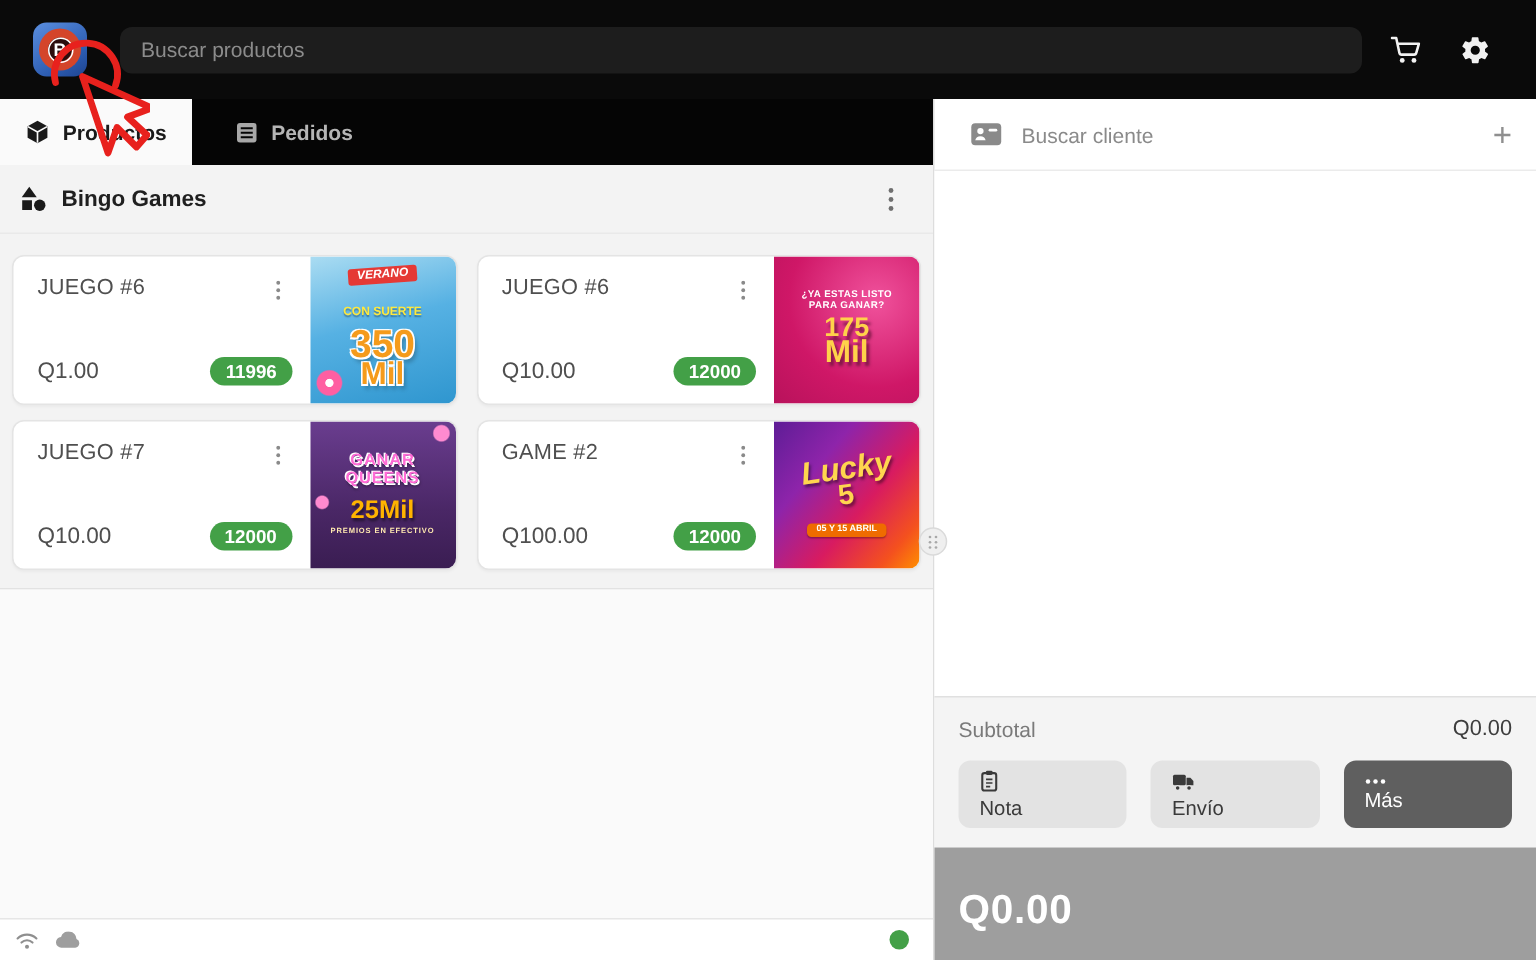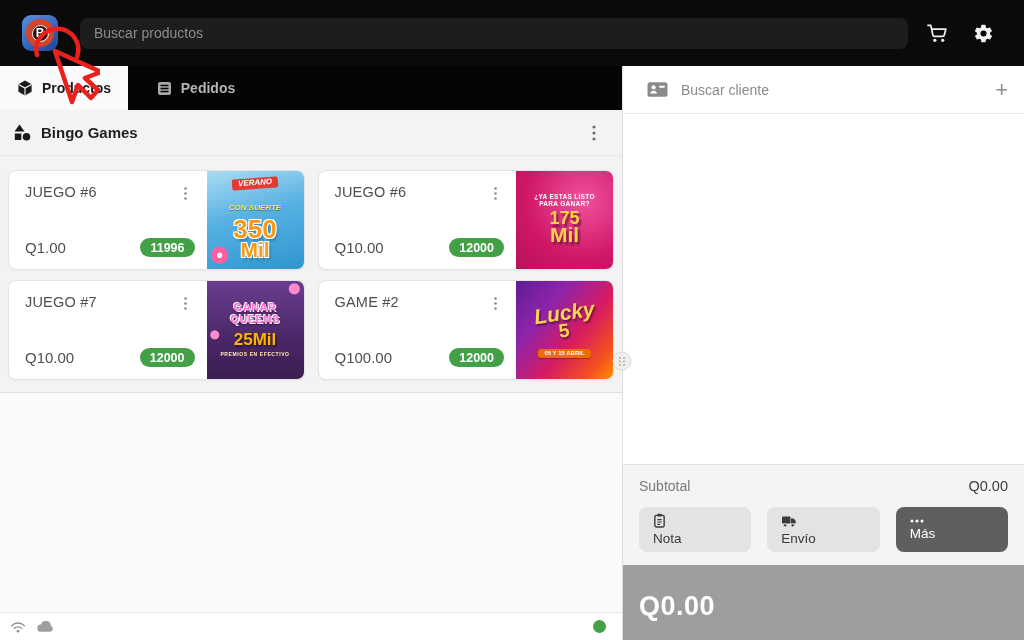--- a/index.html
+++ b/index.html
@@ -45,21 +45,21 @@
   .price { font-size: 15px; color: #4f4f4f; }
   .badge { background: var(--badge-green, #43a047); color: #fff; font-size: 12.5px; font-weight: 600; padding: 2.5px 10px; border-radius: 999px; }
 
   
   .img { position: relative; width: 97px; flex: none; display: flex; flex-direction: column; align-items: center; justify-content: center; text-align: center; overflow: hidden; }
   .img span { display: block; line-height: 1.08; }
   .img-verano { background:
       radial-gradient(circle at 13% 86%, #fff 0 2.5px, #ff5fa2 3px 8px, rgba(255,95,162,0) 9px),
       linear-gradient(165deg, #aadcf2, #56b1e3 45%, #2f96cf); }
   .v-tag1 { font-size: 8px; font-weight: 800; font-style: italic; color: #fff; background: #e53935; padding: 1px 6px; border-radius: 2px; transform: rotate(-4deg); }
-  .v-tag2 { font-size: 8px; font-weight: 800; font-style: italic; color: #ffe93d; text-shadow: 0 1px 1px rgba(0,0,0,.35); margin-top: 15px; }
+  .v-tag2 { font-size: 8px; font-weight: 800; color: #ffe93d; text-shadow: 0 1px 1px rgba(0,0,0,.35); margin-top: 15px; }
   .v-big  { font-size: 26px; font-weight: 900; color: #f59b1b; margin-top: 3px;
             text-shadow: 1px 1px 0 #fff,-1px 1px 0 #fff,1px -1px 0 #fff,-1px -1px 0 #fff, 2px 3px 3px rgba(0,0,0,.25); }
   .v-big2 { font-size: 21px; font-weight: 900; color: #f59b1b; margin-top: -4px;
             text-shadow: 1px 1px 0 #fff,-1px 1px 0 #fff,1px -1px 0 #fff,-1px -1px 0 #fff, 2px 3px 3px rgba(0,0,0,.25); }
   .img-175 { background: radial-gradient(circle at 70% 30%, #f0529c, #cf1767 60%, #b8125b); }
   .m-tag { font-size: 6.5px; font-weight: 800; color: #fff; letter-spacing: .3px; }
   .m-big  { font-size: 18px; font-weight: 900; color: #ffd24a; margin-top: 2px; text-shadow: 2px 3px 2px rgba(110,20,60,.8); }
   .m-big2 { font-size: 21px; font-weight: 900; color: #ffd24a; margin-top: -4px; text-shadow: 2px 3px 2px rgba(110,20,60,.8); }
   .img-queens { background:
       radial-gradient(circle at 90% 8%, #ff8ad0 0 5px, rgba(255,138,208,0) 6px),

